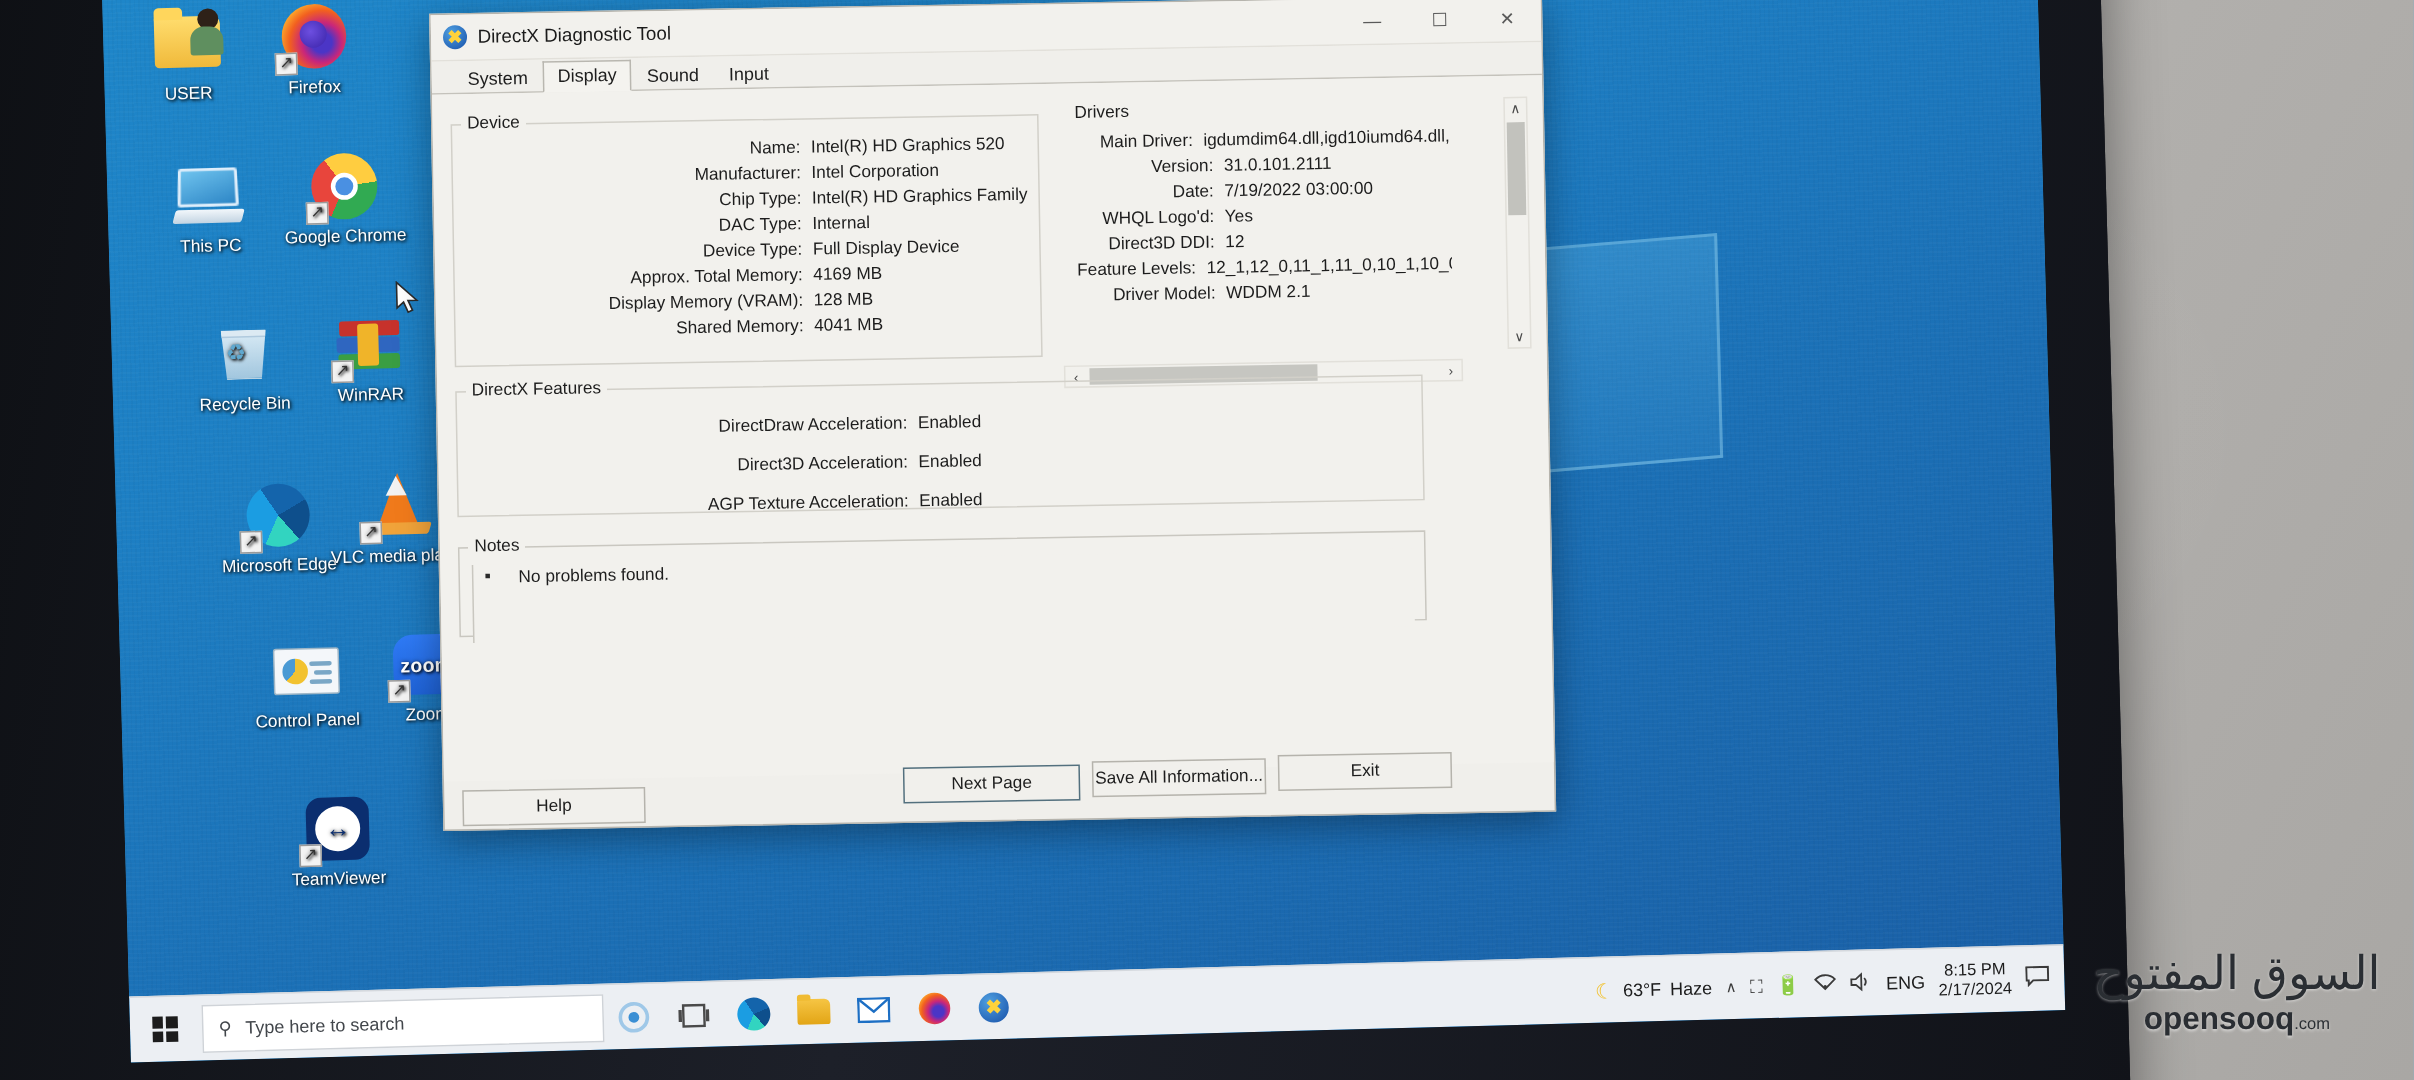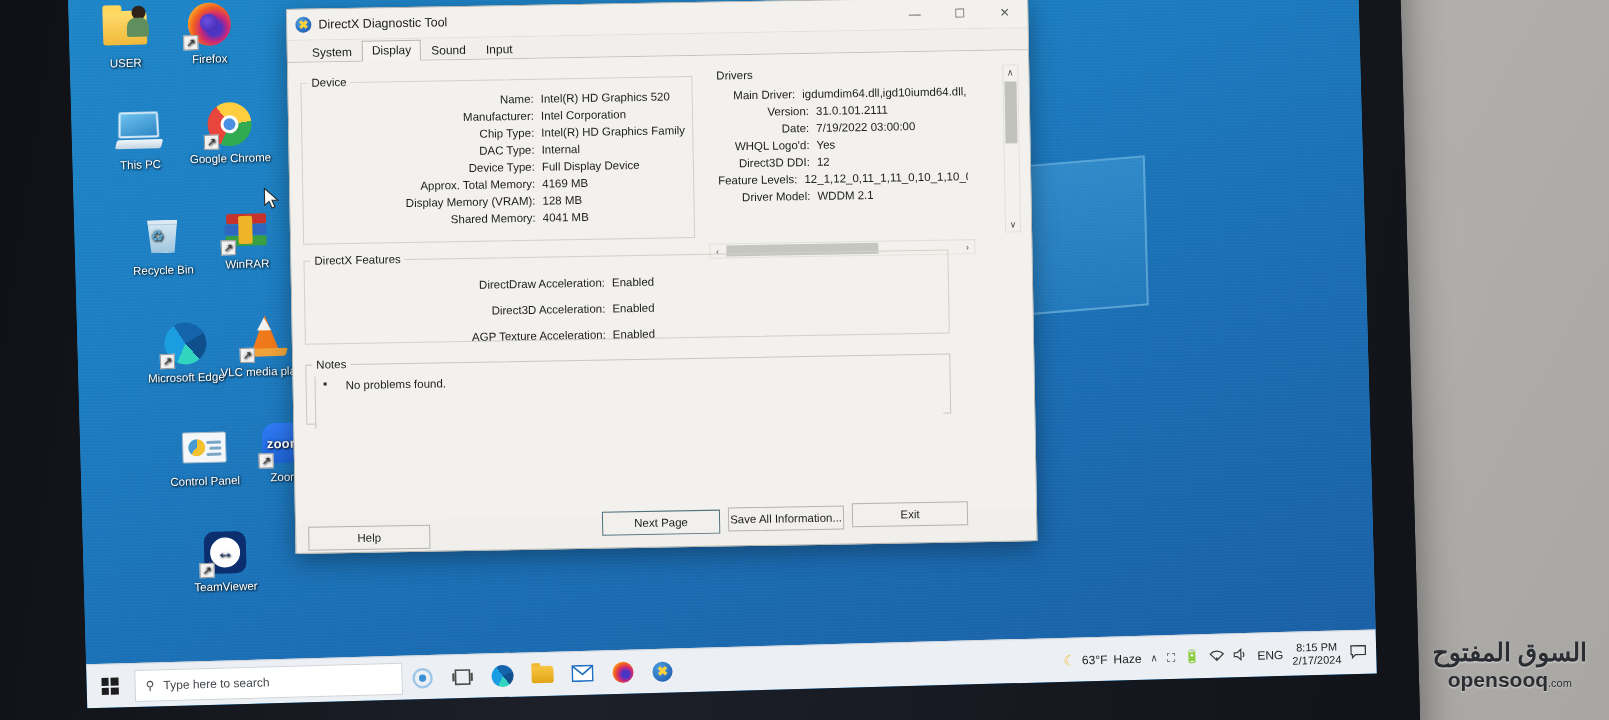--- a/index.html
+++ b/index.html
@@ -453,21 +453,21 @@
   #tray { margin-left:auto; display:flex; align-items:center; gap:9px; padding-right:10px; font-size:11.5px; color:#1c1c1c; }
   #weather { display:flex; align-items:center; gap:6px; font-size:12px; }
   #clock { text-align:center; line-height:13px; font-size:11px; }
 
   
   #watermark {
     position:absolute; right:22px; bottom:28px;
     text-align:center; color:#2a2e33;
     text-shadow: 0 1px 2px rgba(255,255,255,.5);
   }
-  #wm-ar { font-size:25px; font-weight:bold; letter-spacing:.5px; }
+  #wm-ar { font-size:31px; font-weight:normal; letter-spacing:.5px; }
   #wm-en { font-size:21px; font-weight:bold; margin-top:1px;text-align:center; }
   #wm-en small { font-size:11px; font-weight:normal; }
 </style>
 </head>
 <body>
 
 <div id="photo"></div>
 
 <div class="cable" style="left:1356px; top:640px; width:60px; height:80px;"></div>
 

